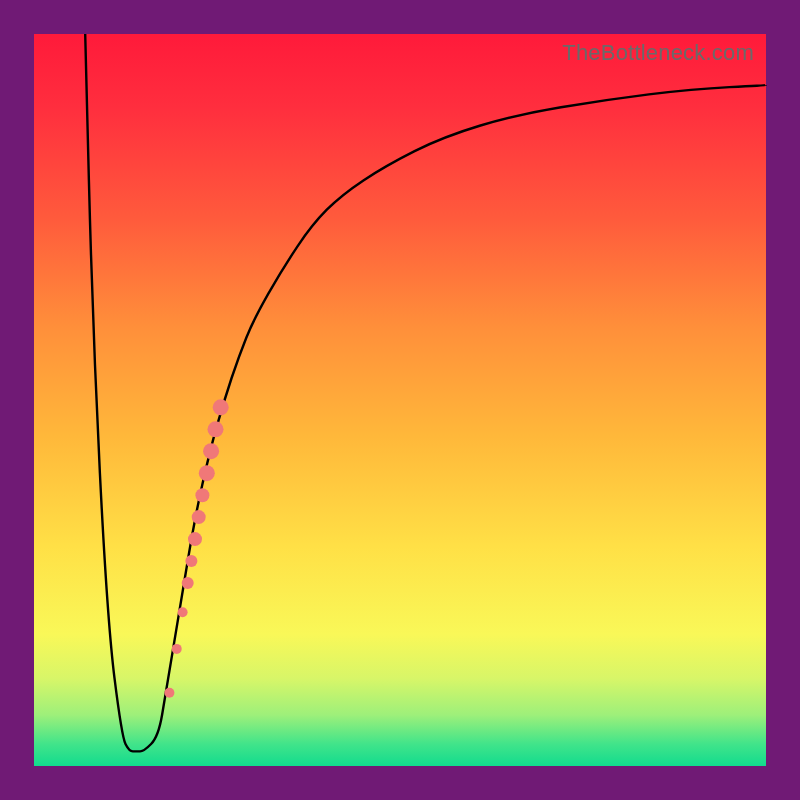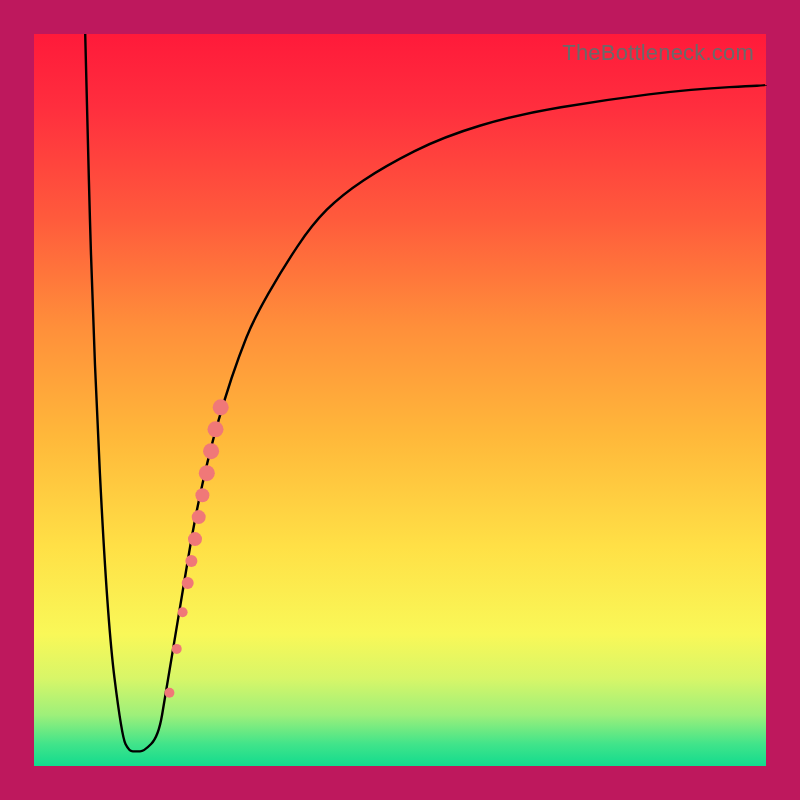--- a/index.html
+++ b/index.html
@@ -7,21 +7,21 @@
     padding: 0;
     width: 800px;
     height: 800px;
     overflow: hidden;
     font-family: Arial, Helvetica, sans-serif;
   }
   .frame {
     position: relative;
     width: 800px;
     height: 800px;
-    background: #be185d;
+    background: #701a75;
   }
   .plot-area {
     position: absolute;
     left: 34px;
     top: 34px;
     width: 732px;
     height: 732px;
     
     background: linear-gradient(to bottom,
       #ff1a3a 0%,

